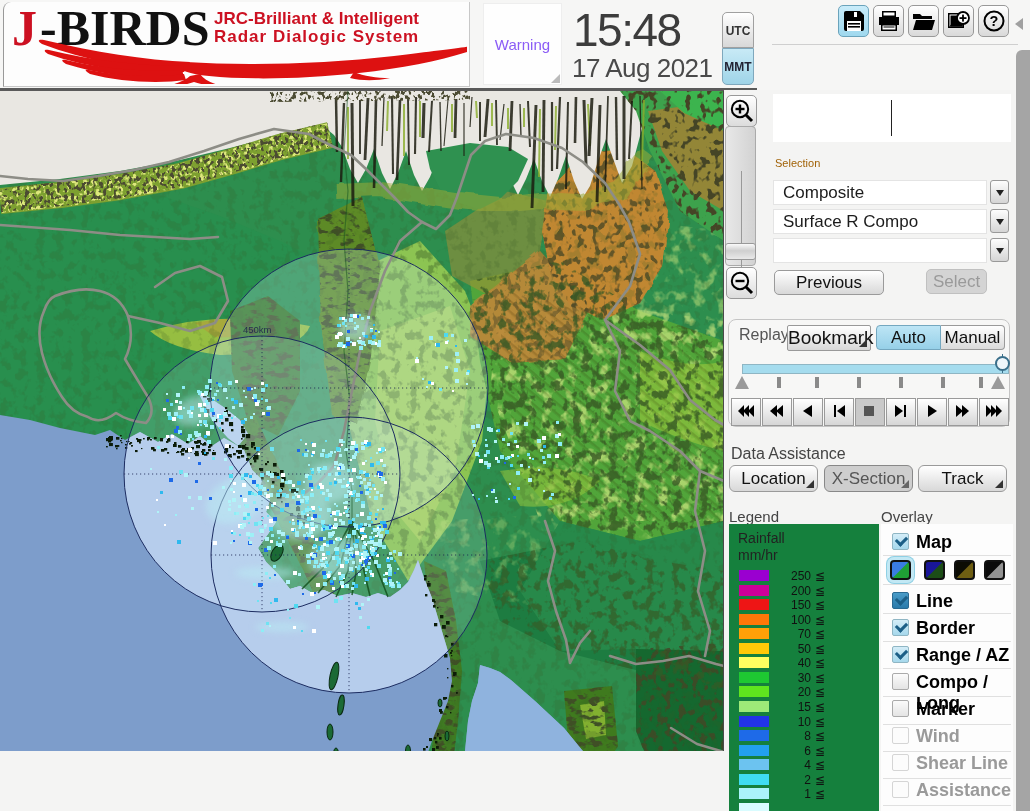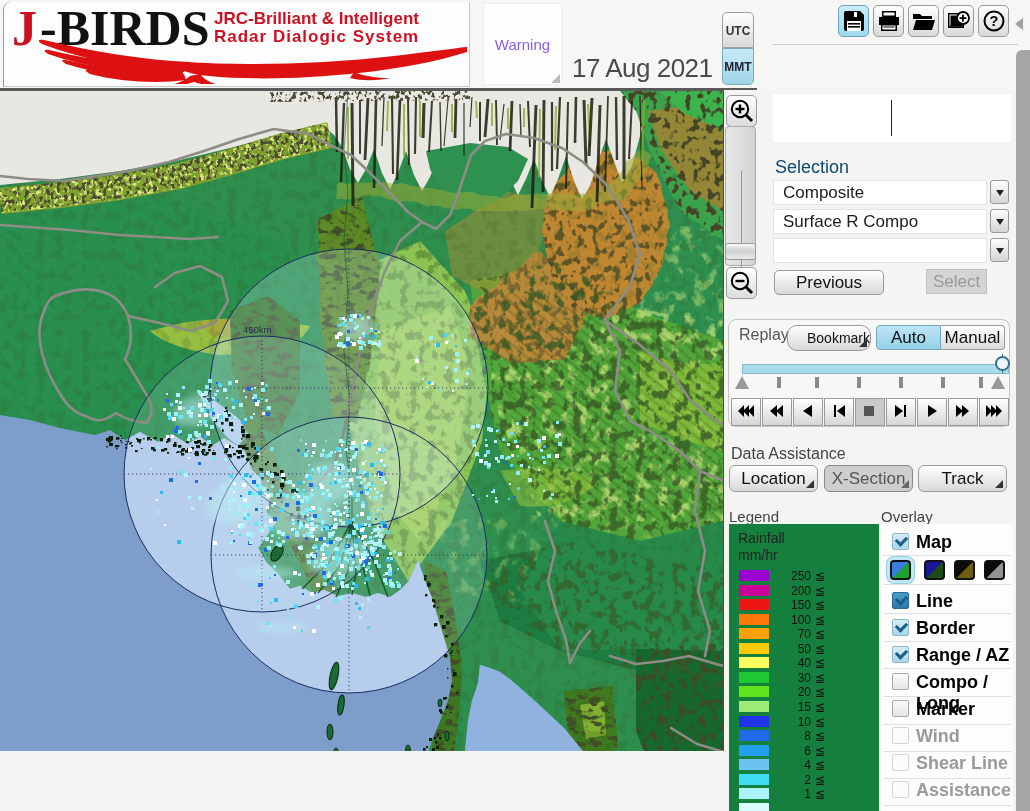--- a/index.html
+++ b/index.html
@@ -32,32 +32,32 @@
 #zplus,#zminus{position:absolute;left:2px;width:31px;height:32px;border:1px solid #999;border-radius:5px;background:linear-gradient(#ffffff,#dcdcdc);box-sizing:border-box;}
 #zplus{top:5px;}
 #zminus{top:177px;}
 #zslider{position:absolute;left:1px;top:36px;width:31px;height:140px;border:1px solid #aaa;border-radius:4px;background:linear-gradient(90deg,#e8e8e8,#d2d2d2);box-sizing:border-box;}
 #zline{position:absolute;left:15px;top:44px;width:1px;height:108px;background:#999;}
 #zthumb{position:absolute;left:1px;top:153px;width:31px;height:17px;border:1px solid #999;border-radius:3px;background:linear-gradient(#fafafa,#cfcfcf 45%,#e9e9e9);box-sizing:border-box;}
 
 #namebox{position:absolute;left:49px;top:-38px;width:238px;height:34px;background:#fff;font-size:23px;color:#1b1b1b;padding-left:9px;line-height:34px;box-sizing:border-box;}
 #inputbox{position:absolute;left:49px;top:4px;width:238px;height:48px;background:#fff;}
 #cursor{position:absolute;left:118px;top:6px;width:1px;height:36px;background:#222;}
-#sel-label{position:absolute;left:51px;top:67px;font-size:18px;color:#0c4a6e;}
+#sel-label{position:absolute;left:51px;top:67px;font-size:11px;color:#a16207;}
 .drop{position:absolute;left:49px;width:214px;height:25px;background:#fff;border:1px solid #e4e4e4;box-sizing:border-box;font-size:17px;color:#1c1c1c;padding-left:9px;line-height:24px;}
 .droparr{position:absolute;width:19px;height:24px;border:1px solid #999;border-radius:3px;background:linear-gradient(#fdfdfd,#d5d5d5);box-sizing:border-box;}
 .droparr:after{content:"";position:absolute;left:5px;top:9px;width:0;height:0;border-left:4px solid transparent;border-right:4px solid transparent;border-top:6px solid #222;}
 #d1{top:90px;}#d2{top:119px;}#d3{top:148px;}
 #da1{left:266px;top:90px;}#da2{left:266px;top:119px;}#da3{left:266px;top:148px;}
 #prevbtn{position:absolute;left:50px;top:180px;width:110px;height:25px;border:1px solid #9a9a9a;border-radius:5px;background:linear-gradient(#ffffff,#d8d8d8);box-sizing:border-box;text-align:center;font-size:17px;color:#111;line-height:23px;}
-#selbtn{position:absolute;left:202px;top:179px;width:61px;height:25px;border:1px solid #c0c0c0;border-radius:0;background:#d4d4d4;box-sizing:border-box;text-align:center;font-size:17px;color:#9a9a9a;line-height:23px;}
+#selbtn{position:absolute;left:202px;top:179px;width:61px;height:25px;border:1px solid #c0c0c0;border-radius:5px;background:#d4d4d4;box-sizing:border-box;text-align:center;font-size:17px;color:#9a9a9a;line-height:23px;}
 
 #replaybox{position:absolute;left:4px;top:229px;width:282px;height:108px;border:1px solid #c4c4c4;border-radius:8px;background:#f7f7f6;box-sizing:border-box;}
 #replaylbl{position:absolute;left:10px;top:6px;font-size:16px;color:#555;}
-#bookmark{position:absolute;left:58px;top:5px;width:84px;height:26px;border:1px solid #999;border-radius:10px;background:linear-gradient(#ffffff,#d8d8d8);box-sizing:border-box;text-align:right;font-size:14px;color:#111;line-height:24px;}
+#bookmark{position:absolute;left:58px;top:5px;width:84px;height:26px;border:1px solid #999;border-radius:2px;background:linear-gradient(#ffffff,#d8d8d8);box-sizing:border-box;text-align:left;font-size:19px;color:#111;line-height:24px;}
 #autobtn{position:absolute;left:147px;top:5px;width:65px;height:25px;border:1px solid #74a7bf;background:linear-gradient(#bde5f5,#96d0e8);box-sizing:border-box;text-align:center;font-size:17px;color:#111;line-height:23px;border-radius:4px 0 0 4px;}
 #manbtn{position:absolute;left:212px;top:5px;width:64px;height:25px;border:1px solid #9a9a9a;border-left:none;background:linear-gradient(#ffffff,#dadada);box-sizing:border-box;text-align:center;font-size:17px;color:#111;line-height:23px;border-radius:0 4px 4px 0;}
 #track{position:absolute;left:13px;top:44px;width:267px;height:10px;background:#a5dcee;border:1px solid #8fb6c4;box-sizing:border-box;}
 #thumbc{position:absolute;left:266px;top:36px;width:15px;height:15px;border:2px solid #3a6f8a;border-radius:50%;background:#eef6fa;box-sizing:border-box;}
 #thumbl{position:absolute;left:273px;top:34px;width:1px;height:19px;background:#3a6f8a;}
 .tick{position:absolute;top:57px;width:4px;height:11px;background:#8a8a8a;}
 .tri{position:absolute;top:56px;width:0;height:0;border-left:7px solid transparent;border-right:7px solid transparent;border-bottom:13px solid #9a9a9a;}
 
 #pbrow{position:absolute;left:2px;top:78px;width:282px;height:28px;}
 .pb{position:absolute;top:0;width:30px;height:28px;border:1px solid #9a9a9a;background:linear-gradient(#ffffff,#d6d6d6);box-sizing:border-box;}
@@ -110,20 +110,21 @@
           <path d="M180,72 C150,76 115,74 85,68 C80,67 81,69 86,72 C115,80 155,82 182,78 Z"></path>
           <path d="M196,72 C200,78 208,82 220,84 C210,84 198,83 190,80 C182,83 172,84 164,84 C174,81 182,78 186,74 Z"></path>
           <path d="M350,70 C360,74 372,76 386,76 C372,79 358,79 346,76 Z"></path>
         </g>
       </svg>
     </div>
     <div id="warnbox">
         <div id="warntxt">Warning</div>
         <div id="warncorner"></div>
       </div>
+    <div id="time">15:48</div>
     <div id="date">17 Aug 2021</div>
     <div id="utc">UTC</div>
     <div id="mmt">MMT</div>
     <div class="tbtn" id="tb1">
         <svg width="22" height="22" viewBox="0 0 22 22">
           <path d="M1,3 Q1,1 3,1 L17,1 L21,5 L21,19 Q21,21 19,21 L3,21 Q1,21 1,19 Z" fill="#000"></path>
           <rect x="6" y="1" width="9" height="7" fill="#000"></rect>
           <rect x="11" y="2" width="3" height="5" fill="#fff"></rect>
           <rect x="4" y="11" width="14" height="10" fill="#fff"></rect>
           <rect x="5" y="13" width="12" height="1.6" fill="#000"></rect>

